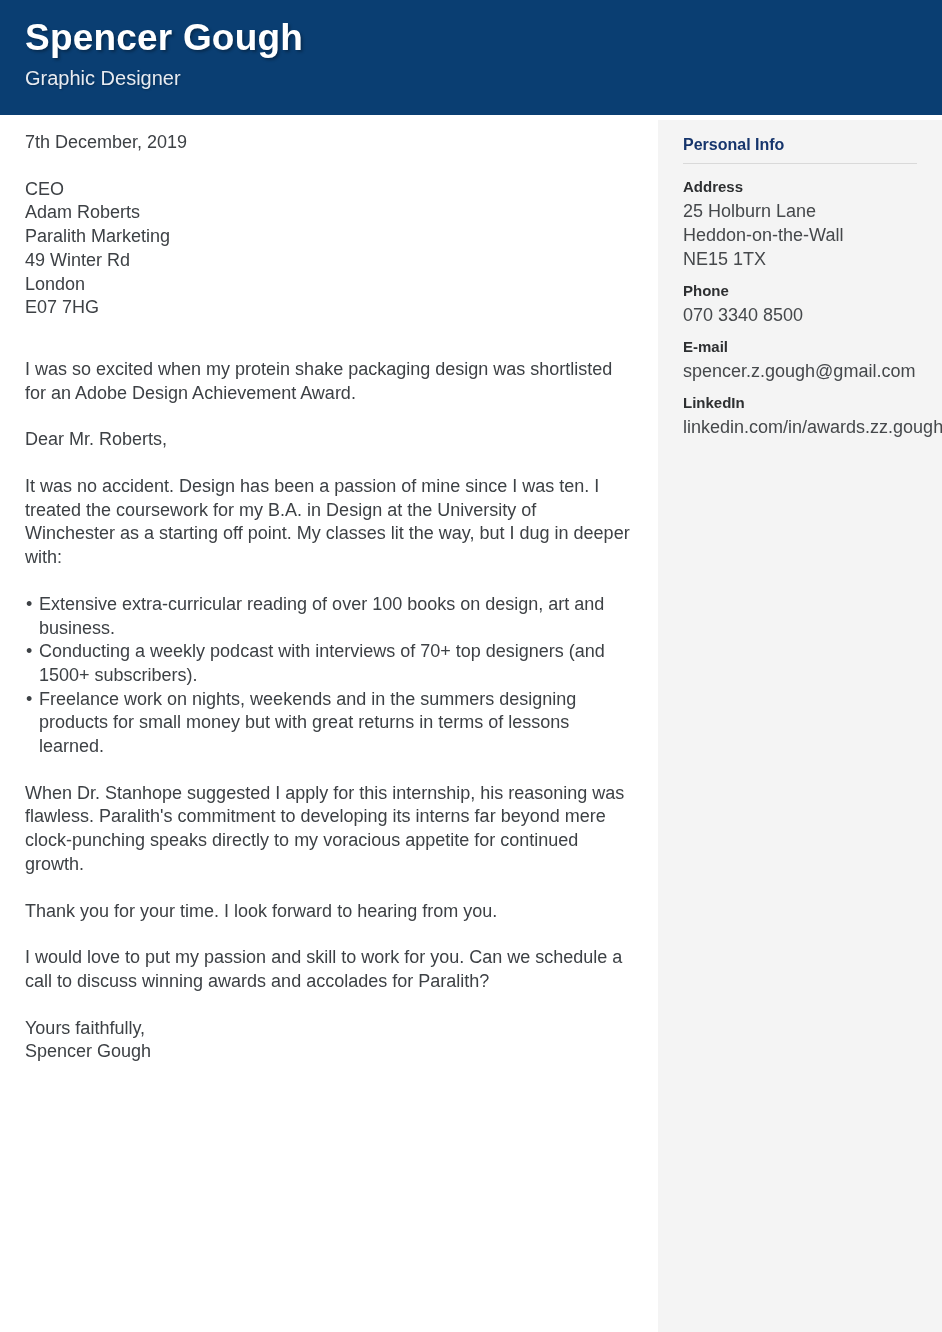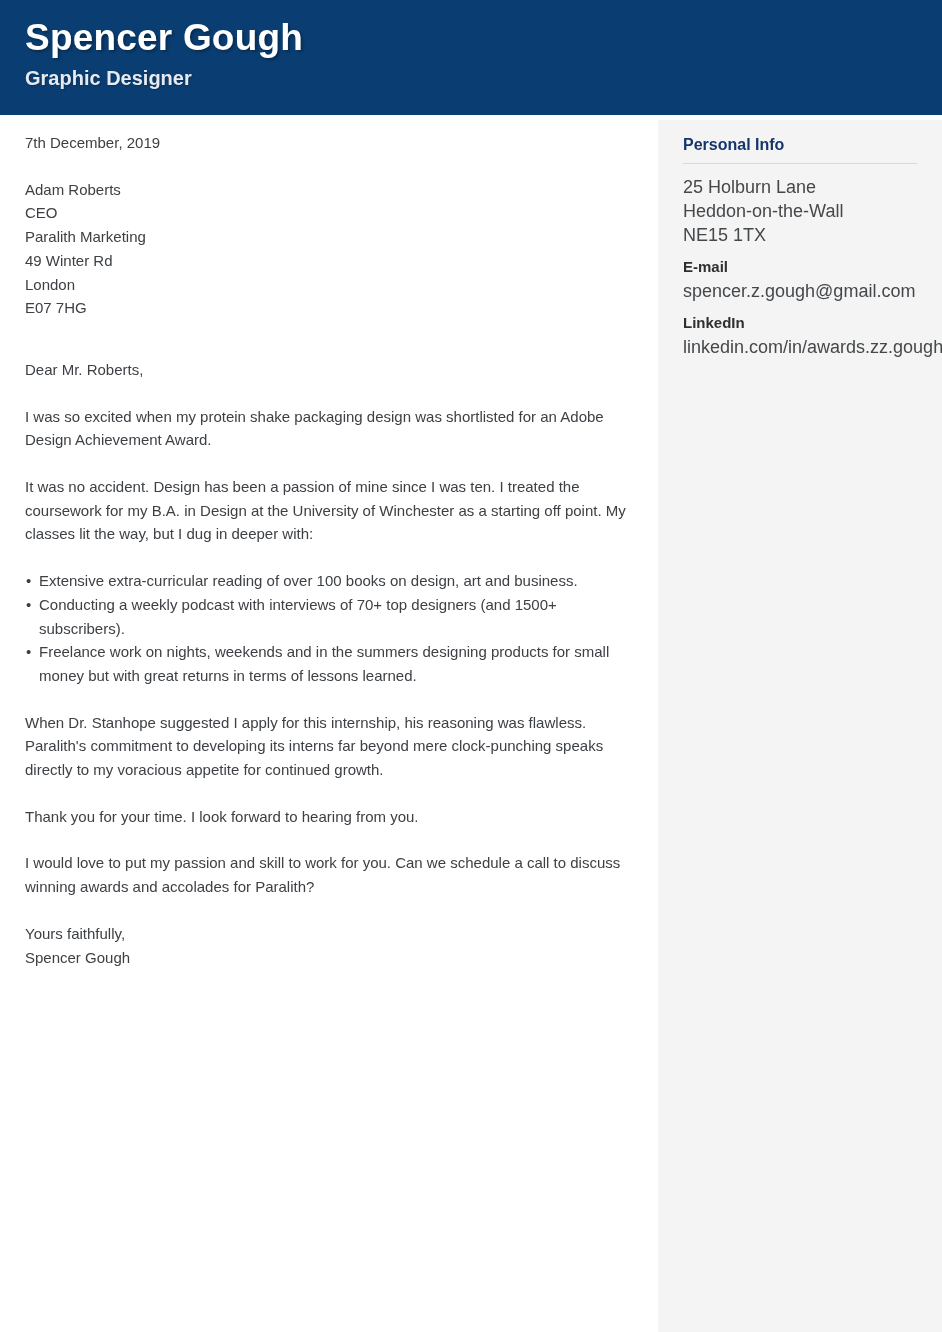--- a/index.html
+++ b/index.html
@@ -25,34 +25,34 @@
     line-height: 42px;
     font-weight: 700;
     letter-spacing: 0.2px;
     text-shadow: 2px 2px 3px rgba(0,0,0,0.30);
   }
   .job-subtitle {
     margin: 7px 0 8px;
     color: #e7ebf1;
     font-size: 20px;
     line-height: 24px;
-    font-weight: 700;
+    font-weight: 400;
     text-shadow: 1px 1px 2px rgba(0,0,0,0.25);
   }
   
   .content-row {
     display: flex;
     align-items: stretch;
     height: 1217px;
   }
   .letter-main {
     flex: 1;
     box-sizing: border-box;
     padding: 16px 28px 0 25px;
-    font-size: 15px;
+    font-size: 18px;
     line-height: 23.7px;
   }
   .letter-main p { margin: 0 0 23px; max-width: 606px; }
   .letter-date { margin-bottom: 38px; }
   .recipient-block { margin-bottom: 38px; }
   .recipient-block p { margin: 0; }
   ul.bullet-list {
     list-style: none;
     margin: 0 0 23px;
     padding: 0;
@@ -107,31 +107,31 @@
   <h1 class="name-title">Spencer Gough</h1>
   <div class="job-subtitle">Graphic Designer</div>
 </header>
 
 <div class="content-row">
 
   <main class="letter-main">
     <p class="letter-date">7th December, 2019</p>
 
     <div class="recipient-block">
+      <p>CEO</p>
       <p>Adam Roberts</p>
-      <p>CEO</p>
       <p>Paralith Marketing</p>
       <p>49 Winter Rd</p>
       <p>London</p>
       <p>E07 7HG</p>
     </div>
 
+    <p>I was so excited when my protein shake packaging design was shortlisted for an Adobe Design Achievement Award.</p>
+
     <p>Dear Mr. Roberts,</p>
-
-    <p>I was so excited when my protein shake packaging design was shortlisted for an Adobe Design Achievement Award.</p>
     <p>It was no accident. Design has been a passion of mine since I was ten. I treated the coursework for my B.A. in Design at the University of Winchester as a starting off point. My classes lit the way, but I dug in deeper with:</p>
 
     <ul class="bullet-list">
       <li>Extensive extra-curricular reading of over 100 books on design, art and business.</li>
       <li>Conducting a weekly podcast with interviews of 70+ top designers (and 1500+ subscribers).</li>
       <li>Freelance work on nights, weekends and in the summers designing products for small money but with great returns in terms of lessons learned.</li>
     </ul>
 
     <p>When Dr. Stanhope suggested I apply for this internship, his reasoning was flawless. Paralith's commitment to developing its interns far beyond mere clock-punching speaks directly to my voracious appetite for continued growth.</p>
     <p>Thank you for your time. I look forward to hearing from you.</p>
@@ -141,25 +141,30 @@
       <p>Yours faithfully,</p>
       <p>Spencer Gough</p>
     </div>
   </main>
 
   <aside class="sidebar">
     <h2 class="sidebar-heading">Personal Info</h2>
     <hr class="sidebar-divider">
 
     <div class="info-section">
+      <p class="info-label">Address</p>
       <p class="info-value">25 Holburn Lane</p>
       <p class="info-value">Heddon-on-the-Wall</p>
       <p class="info-value">NE15 1TX</p>
     </div>
 
+    <div class="info-section">
+      <p class="info-label">Phone</p>
+      <p class="info-value">070 3340 8500</p>
+    </div>
 
     <div class="info-section">
       <p class="info-label">E-mail</p>
       <p class="info-value">spencer.z.gough@gmail.com</p>
     </div>
 
     <div class="info-section">
       <p class="info-label">LinkedIn</p>
       <p class="info-value">linkedin.com/in/awards.zz.gough</p>
     </div>

